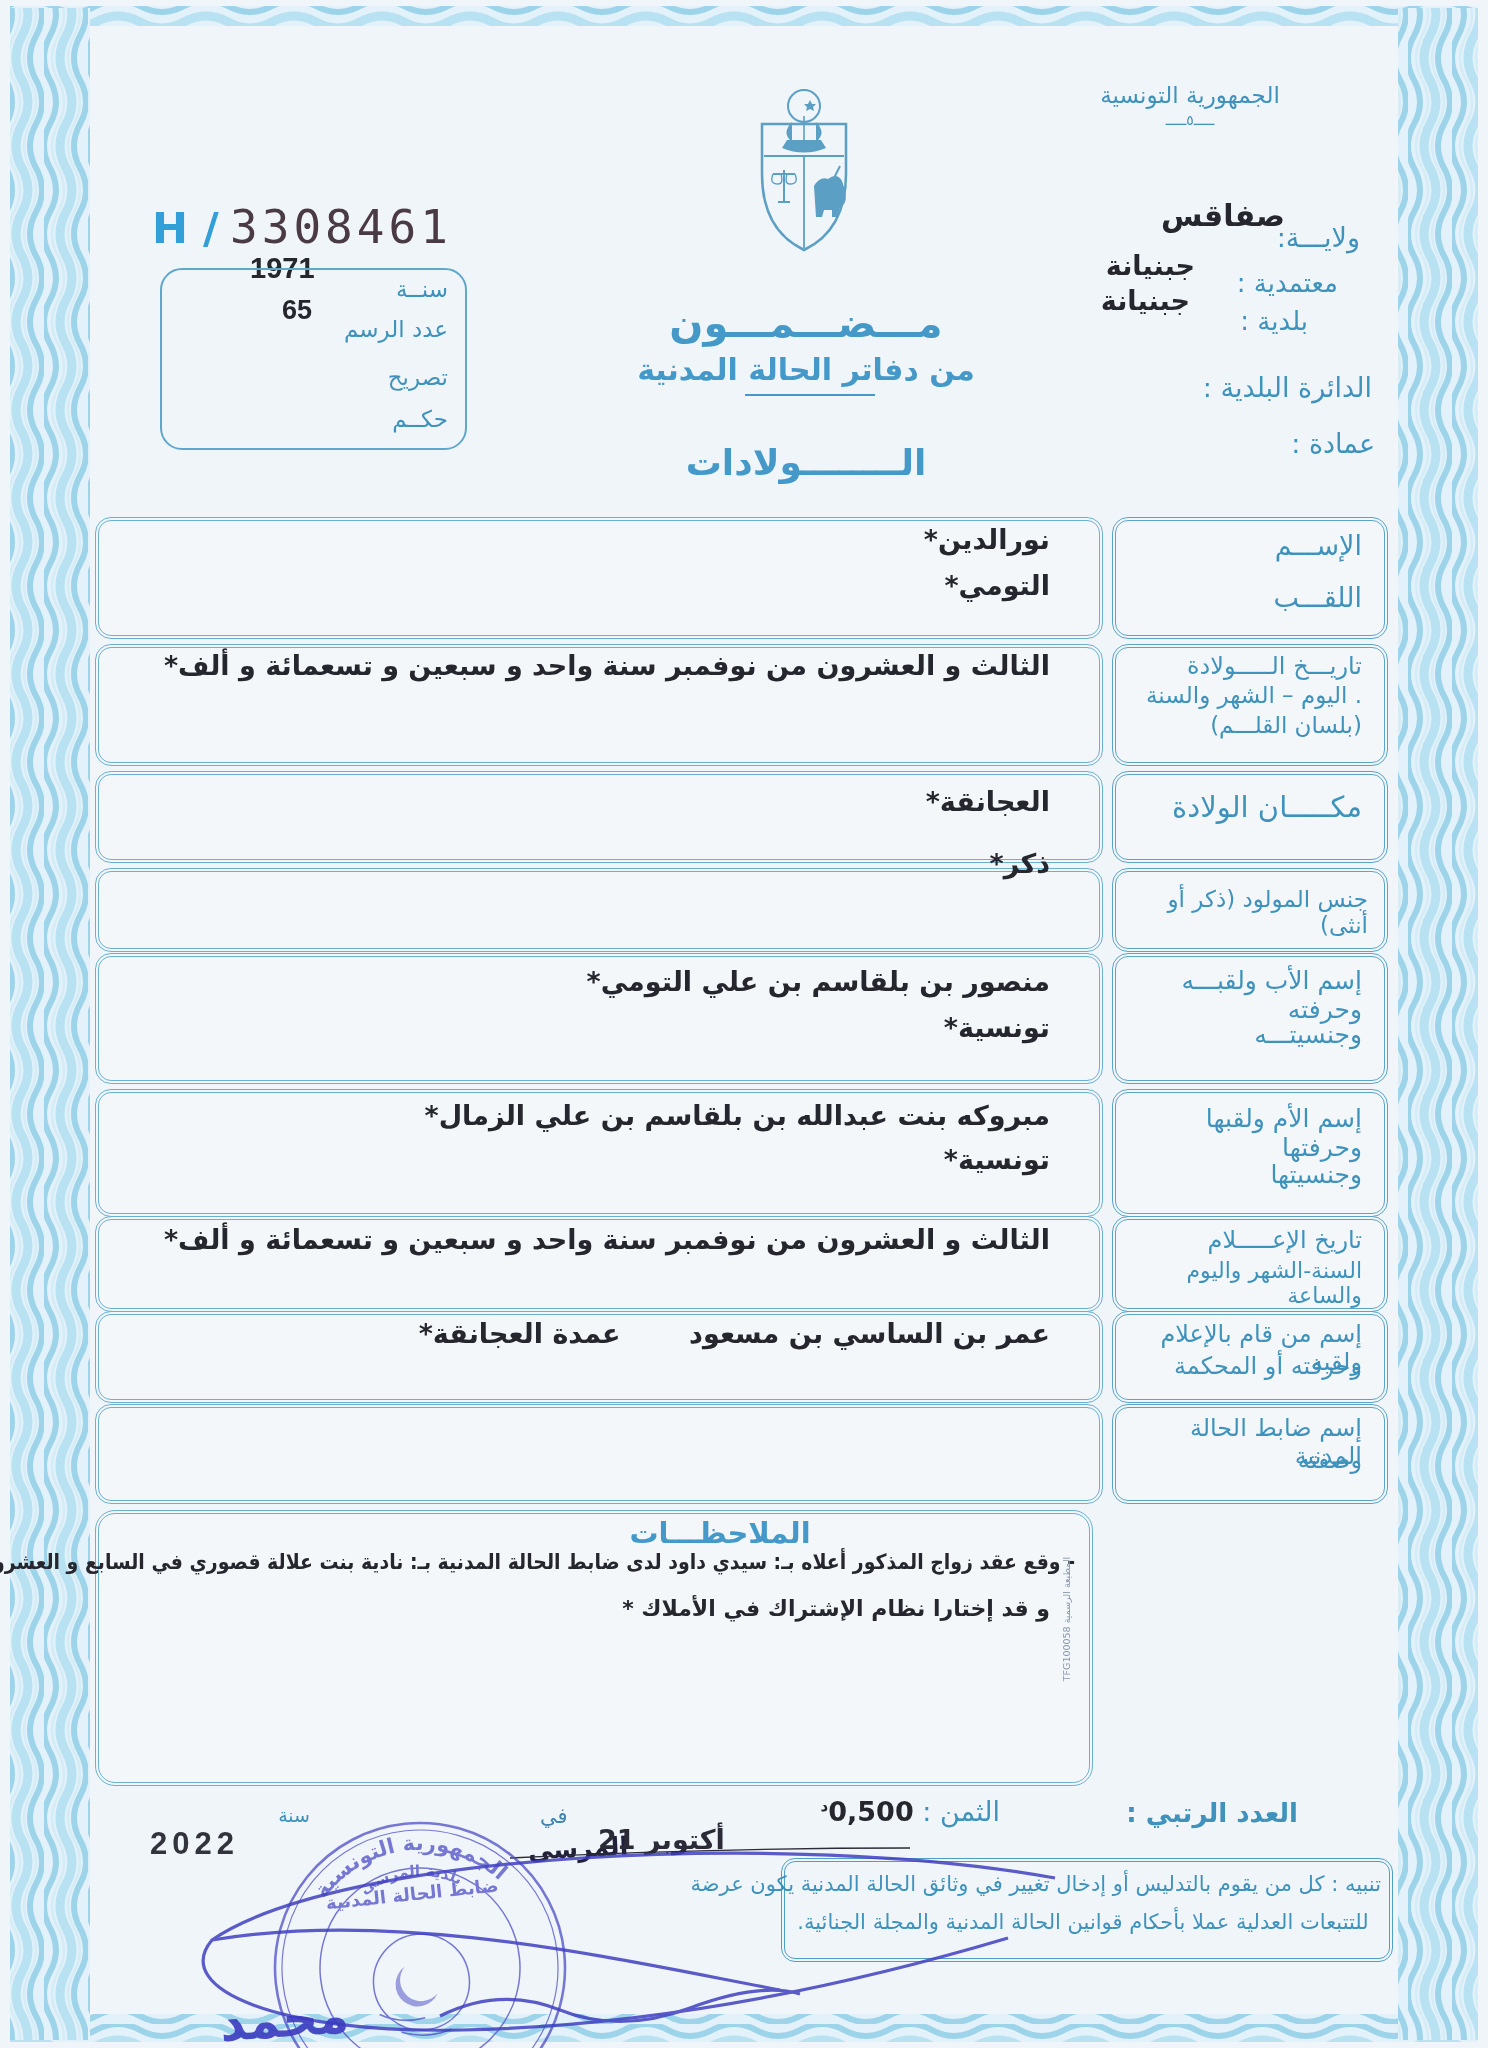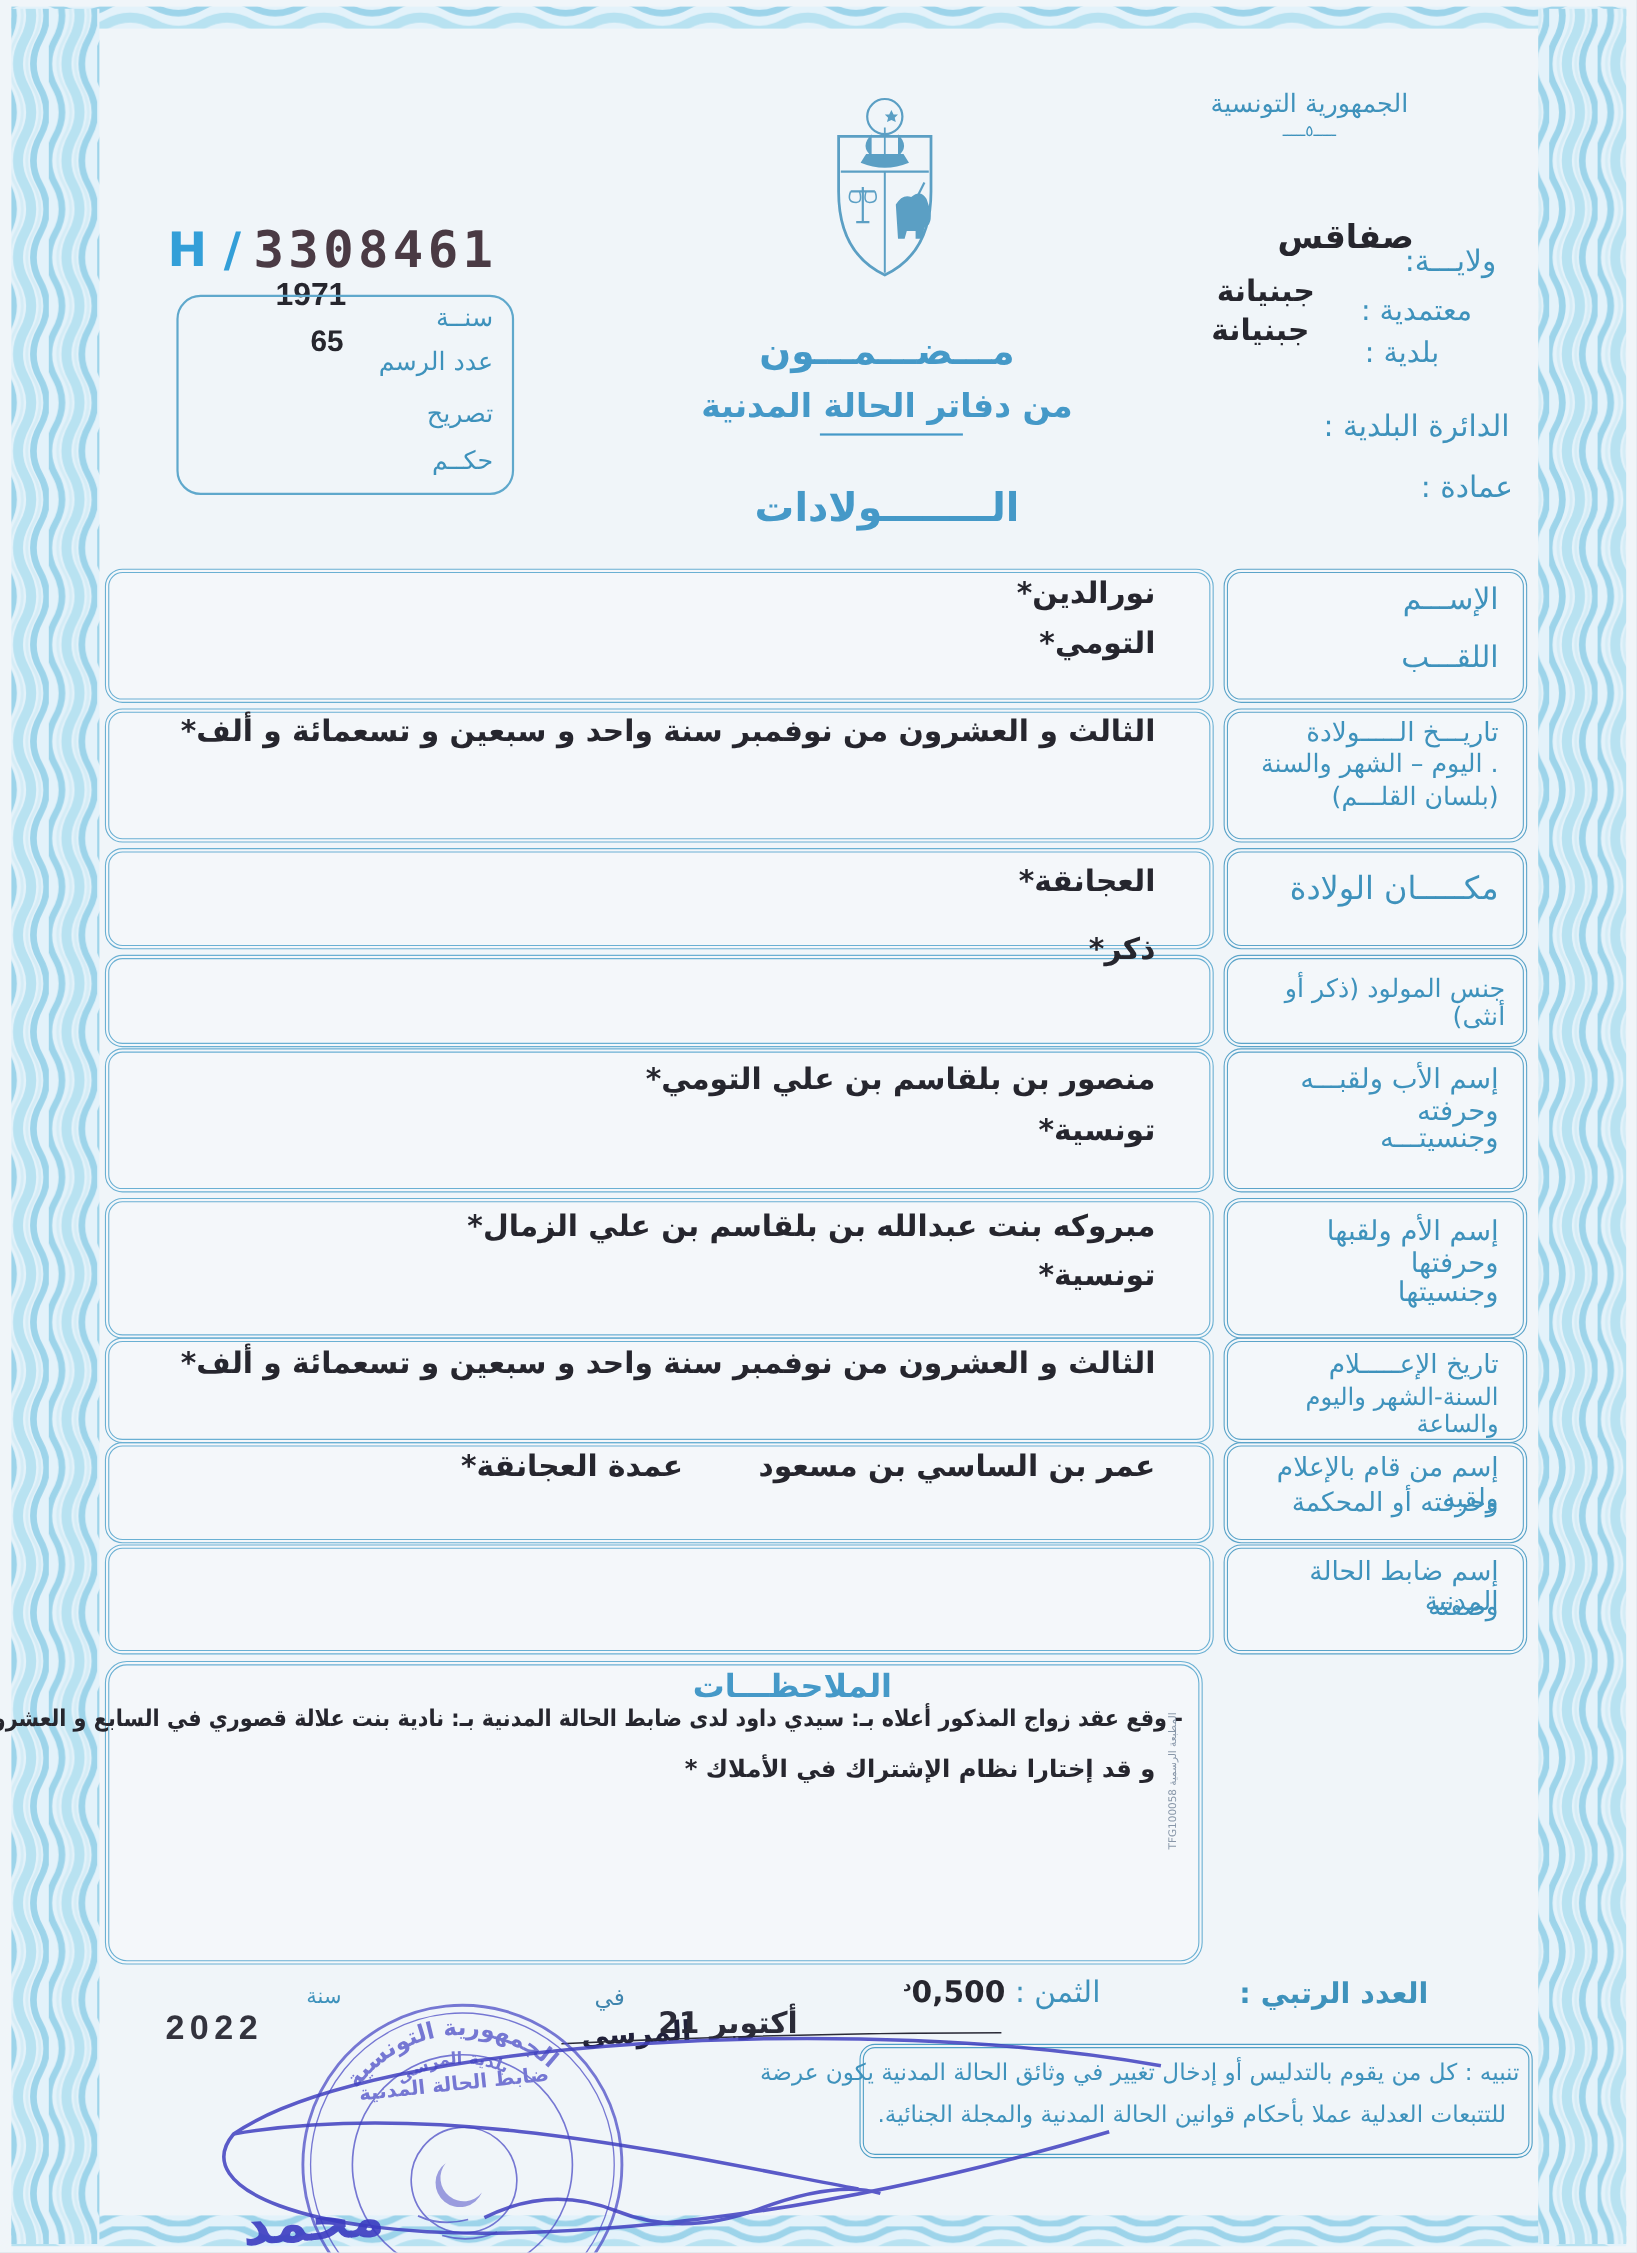--- a/index.html
+++ b/index.html
@@ -59,21 +59,21 @@
   <div class="abs val rt" style="left:995px;top:250px;width:200px;font-size:27px">جبنيانة</div>
   <div class="abs lbl rt" style="left:1138px;top:268px;width:200px;font-size:26px">معتمدية :</div>
 
   <div class="abs val rt" style="left:990px;top:285px;width:200px;font-size:27px">جبنيانة</div>
   <div class="abs lbl rt" style="left:1108px;top:306px;width:200px;font-size:26px">بلدية :</div>
 
   <div class="abs lbl rt" style="left:1172px;top:372px;width:200px;font-size:27px">الدائرة البلدية :</div>
   <div class="abs lbl rt" style="left:1175px;top:428px;width:200px;font-size:27px">عمادة :</div>
 
   <div class="abs" style="left:152px;top:203px;font-size:43px;font-weight:700;color:#339fd8;direction:ltr">H /</div>
-  <div class="abs mono" style="left:230px;top:200px;font-size:46px;font-weight:700;color:#4a3a44;letter-spacing:4px;direction:ltr">3308461</div>
+  <div class="abs mono" style="left:230px;top:200px;font-size:46px;font-weight:400;color:#4a3a44;letter-spacing:4px;direction:ltr">3308461</div>
 
   <div class="abs serif val" style="left:250px;top:252px;font-size:29px">1971</div>
   <div class="abs" style="left:160px;top:268px;width:303px;height:178px;border:2px solid #5fa8cc;border-radius:22px"></div>
   <div class="abs lbl rt" style="left:330px;top:276px;width:118px;font-size:23px">سنــة</div>
   <div class="abs serif val" style="left:282px;top:295px;font-size:27px">65</div>
   <div class="abs lbl rt" style="left:310px;top:316px;width:138px;font-size:23px">عدد الرسم</div>
   <div class="abs lbl rt" style="left:330px;top:364px;width:118px;font-size:23px">تصريح</div>
   <div class="abs lbl rt" style="left:330px;top:406px;width:118px;font-size:23px">حكــم</div>
 
   <svg class="abs" style="left:748px;top:86px" width="112" height="170" viewBox="0 0 112 170">
@@ -88,21 +88,21 @@
       <path d="M56,30 v28" stroke-width="1.6"></path>
       <path d="M44,36 q-11,11 0,20 Z" fill="#5b9fc4" stroke="none"></path>
       <path d="M68,36 q11,11 0,20 Z" fill="#5b9fc4" stroke="none"></path>
       <path d="M25,88 h22 M36,84 v32 M30,116 h12" stroke-width="2"></path>
       <path d="M25,88 q-4,10 5,10 q6,0 3,-10 M47,88 q4,10 -5,10 q-6,0 -3,-10" stroke-width="1.4"></path>
       <path d="M66,100 q6,-10 14,-7 q9,-7 14,2 l3,9 q3,14 -5,17 l-2,10 h-6 v-7 h-8 l-2,7 h-6 Z" fill="#5b9fc4" stroke="none"></path>
       <path d="M86,92 l6,-12" stroke-width="2"></path>
     </g>
   </svg>
 
-  <div class="abs title ct nw" style="left:656px;top:300px;width:300px;font-size:34px">مـــضـــمـــون</div>
+  <div class="abs title ct nw" style="left:656px;top:300px;width:300px;font-size:40px">مـــضـــمـــون</div>
   <div class="abs title ct nw" style="left:606px;top:352px;width:400px;font-size:30px">من دفاتر الحالة المدنية</div>
   <div class="abs" style="left:745px;top:394px;width:130px;height:2px;background:#4599c8"></div>
   <div class="abs title ct nw" style="left:656px;top:442px;width:300px;font-size:36px">الــــــــولادات</div>
 
   <div class="abs vbox" style="left:95px;top:517px;width:1000px;height:114px"></div>
   <div class="abs lbox" style="left:1112px;top:517px;width:268px;height:114px"></div>
   <div class="abs lbl rt" style="left:1124px;top:530px;width:238px;font-size:27px">الإســـم</div>
   <div class="abs lbl rt" style="left:1124px;top:582px;width:238px;font-size:27px">اللقـــب</div>
   <div class="abs val rt" style="left:120px;top:524px;width:930px;font-size:27px">نورالدين*</div>
   <div class="abs val rt" style="left:120px;top:570px;width:930px;font-size:27px">التومي*</div>

